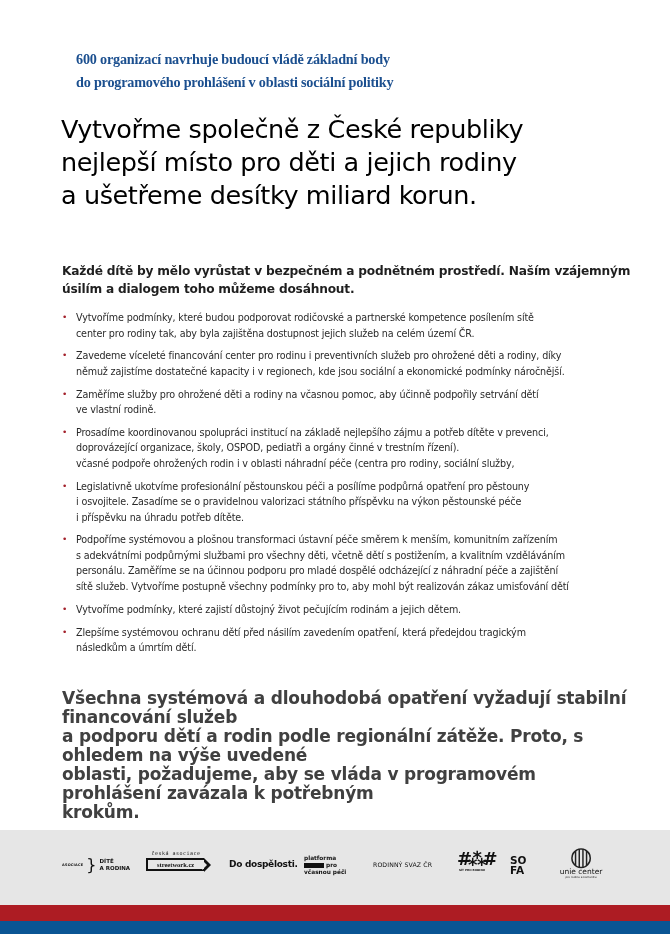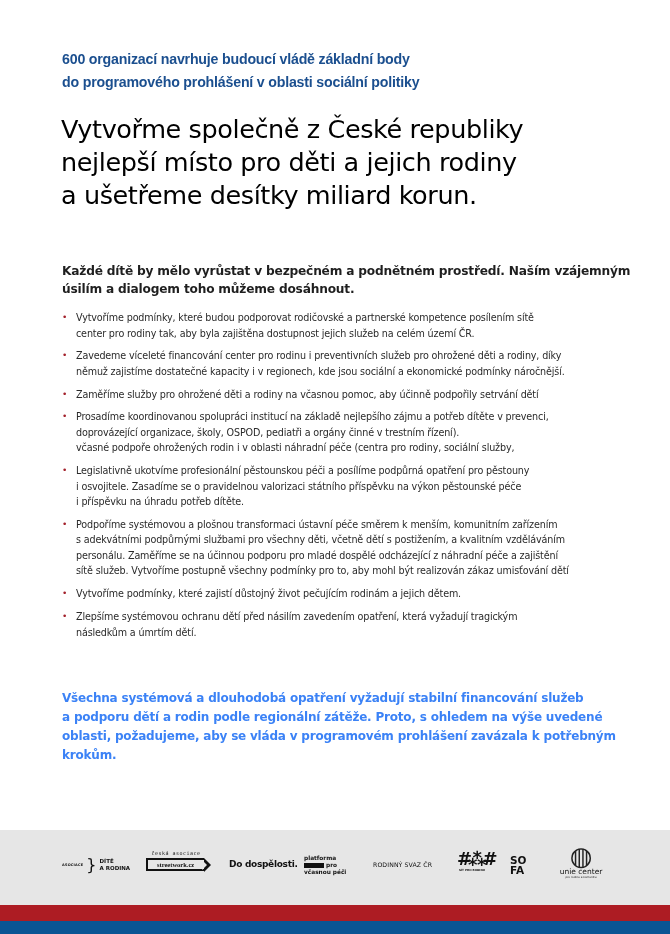--- a/index.html
+++ b/index.html
@@ -1,21 +1,21 @@
 <!DOCTYPE html>
 <html><head>
 <meta charset="utf-8">
 <style>
   * { margin: 0; padding: 0; box-sizing: border-box; }
   html, body { width: 670px; height: 934px; background: #ffffff; overflow: hidden; }
   body { position: relative; font-family: "DejaVu Sans", sans-serif; color: #1f1f1f; }
 
   .kicker {
-    position: absolute; left: 62px; top: 48px; width: 560px;
-    color: #1b4f8f; font-family: Liberation Sans, sans-serif; font-weight: bold;
+    position: absolute; left: 76px; top: 48px; width: 560px;
+    color: #1b4f8f; font-family: Liberation Serif, serif; font-weight: bold;
     font-size: 14.2px; line-height: 23px; letter-spacing: -0.2px;
   }
   .headline {
     position: absolute; left: 61px; top: 113px; width: 580px;
     color: #000000; font-family: "DejaVu Sans", sans-serif; font-weight: normal;
     font-size: 25.5px; line-height: 33px; letter-spacing: -0.4px;
   }
   .lead {
     position: absolute; left: 62px; top: 250px; width: 570px;
     font-weight: bold; font-size: 12.2px; line-height: 18px; color: #1f1f1f; letter-spacing: -0.2px; margin-top: 12px;
@@ -25,21 +25,21 @@
   }
   .bullets li {
     position: relative; padding-left: 14px; font-size: 9.6px; line-height: 15.5px;
     color: #2a2a2a; margin-bottom: 7.3px; letter-spacing: -0.15px;
   }
   .bullets li .dot {
     position: absolute; left: 0; top: 0; color: #a3212b; font-size: 9px;
   }
   .closing {
     position: absolute; left: 62px; top: 689px; width: 570px;
-    font-weight: bold; font-size: 12px; line-height: 19px; color: #3b82f6; letter-spacing: -0.2px;
+    font-weight: bold; font-size: 17px; line-height: 19px; color: #404040; letter-spacing: -0.2px;
   }
 
   .logos-band {
     position: absolute; left: 0; top: 830px; width: 670px; height: 75px; background: #e6e6e6;
   }
   .stripe-red { position: absolute; left: 0; top: 905px; width: 670px; height: 16px; background: #ad1c23; }
   .stripe-blue { position: absolute; left: 0; top: 921px; width: 670px; height: 13px; background: #0a5594; }
 
   .logo { position: absolute; color: #111; }
   .logo-dite { left: 62px; top: 858px; display: flex; align-items: center; gap: 3px; }
@@ -97,20 +97,21 @@
       <div>center pro rodiny tak, aby byla zajištěna dostupnost jejich služeb na celém území ČR.</div>
     </li>
     <li>
       <span class="dot">•</span>
       <div>Zavedeme víceleté financování center pro rodinu i preventivních služeb pro ohrožené děti a rodiny, díky</div>
       <div>němuž zajistíme dostatečné kapacity i v regionech, kde jsou sociální a ekonomické podmínky náročnější.</div>
     </li>
     <li>
       <span class="dot">•</span>
       <div>Zaměříme služby pro ohrožené děti a rodiny na včasnou pomoc, aby účinně podpořily setrvání dětí</div>
+      <div>ve vlastní rodině.</div>
     </li>
     <li>
       <span class="dot">•</span>
       <div>Prosadíme koordinovanou spolupráci institucí na základě nejlepšího zájmu a potřeb dítěte v prevenci,</div>
       <div>doprovázející organizace, školy, OSPOD, pediatři a orgány činné v trestním řízení).</div>
       <div>včasné podpoře ohrožených rodin i v oblasti náhradní péče (centra pro rodiny, sociální služby,</div>
     </li>
     <li>
       <span class="dot">•</span>
       <div>Legislativně ukotvíme profesionální pěstounskou péči a posílíme podpůrná opatření pro pěstouny</div>
@@ -123,21 +124,21 @@
       <div>s adekvátními podpůrnými službami pro všechny děti, včetně dětí s postižením, a kvalitním vzděláváním</div>
       <div>personálu. Zaměříme se na účinnou podporu pro mladé dospělé odcházející z náhradní péče a zajištění</div>
       <div>sítě služeb. Vytvoříme postupně všechny podmínky pro to, aby mohl být realizován zákaz umisťování dětí</div>
     </li>
     <li>
       <span class="dot">•</span>
       <div>Vytvoříme podmínky, které zajistí důstojný život pečujícím rodinám a jejich dětem.</div>
     </li>
     <li>
       <span class="dot">•</span>
-      <div>Zlepšíme systémovou ochranu dětí před násilím zavedením opatření, která vyžadují tragickým</div>
+      <div>Zlepšíme systémovou ochranu dětí před násilím zavedením opatření, která předejdou tragickým</div>
       <div>následkům a úmrtím dětí.</div>
     </li>
   </ul>
 
 <div class="closing">
   <div>Všechna systémová a dlouhodobá opatření vyžadují stabilní financování služeb</div>
   <div>a podporu dětí a rodin podle regionální zátěže. Proto, s ohledem na výše uvedené</div>
   <div>oblasti, požadujeme, aby se vláda v programovém prohlášení zavázala k potřebným</div>
   <div>krokům.</div>
 </div>

